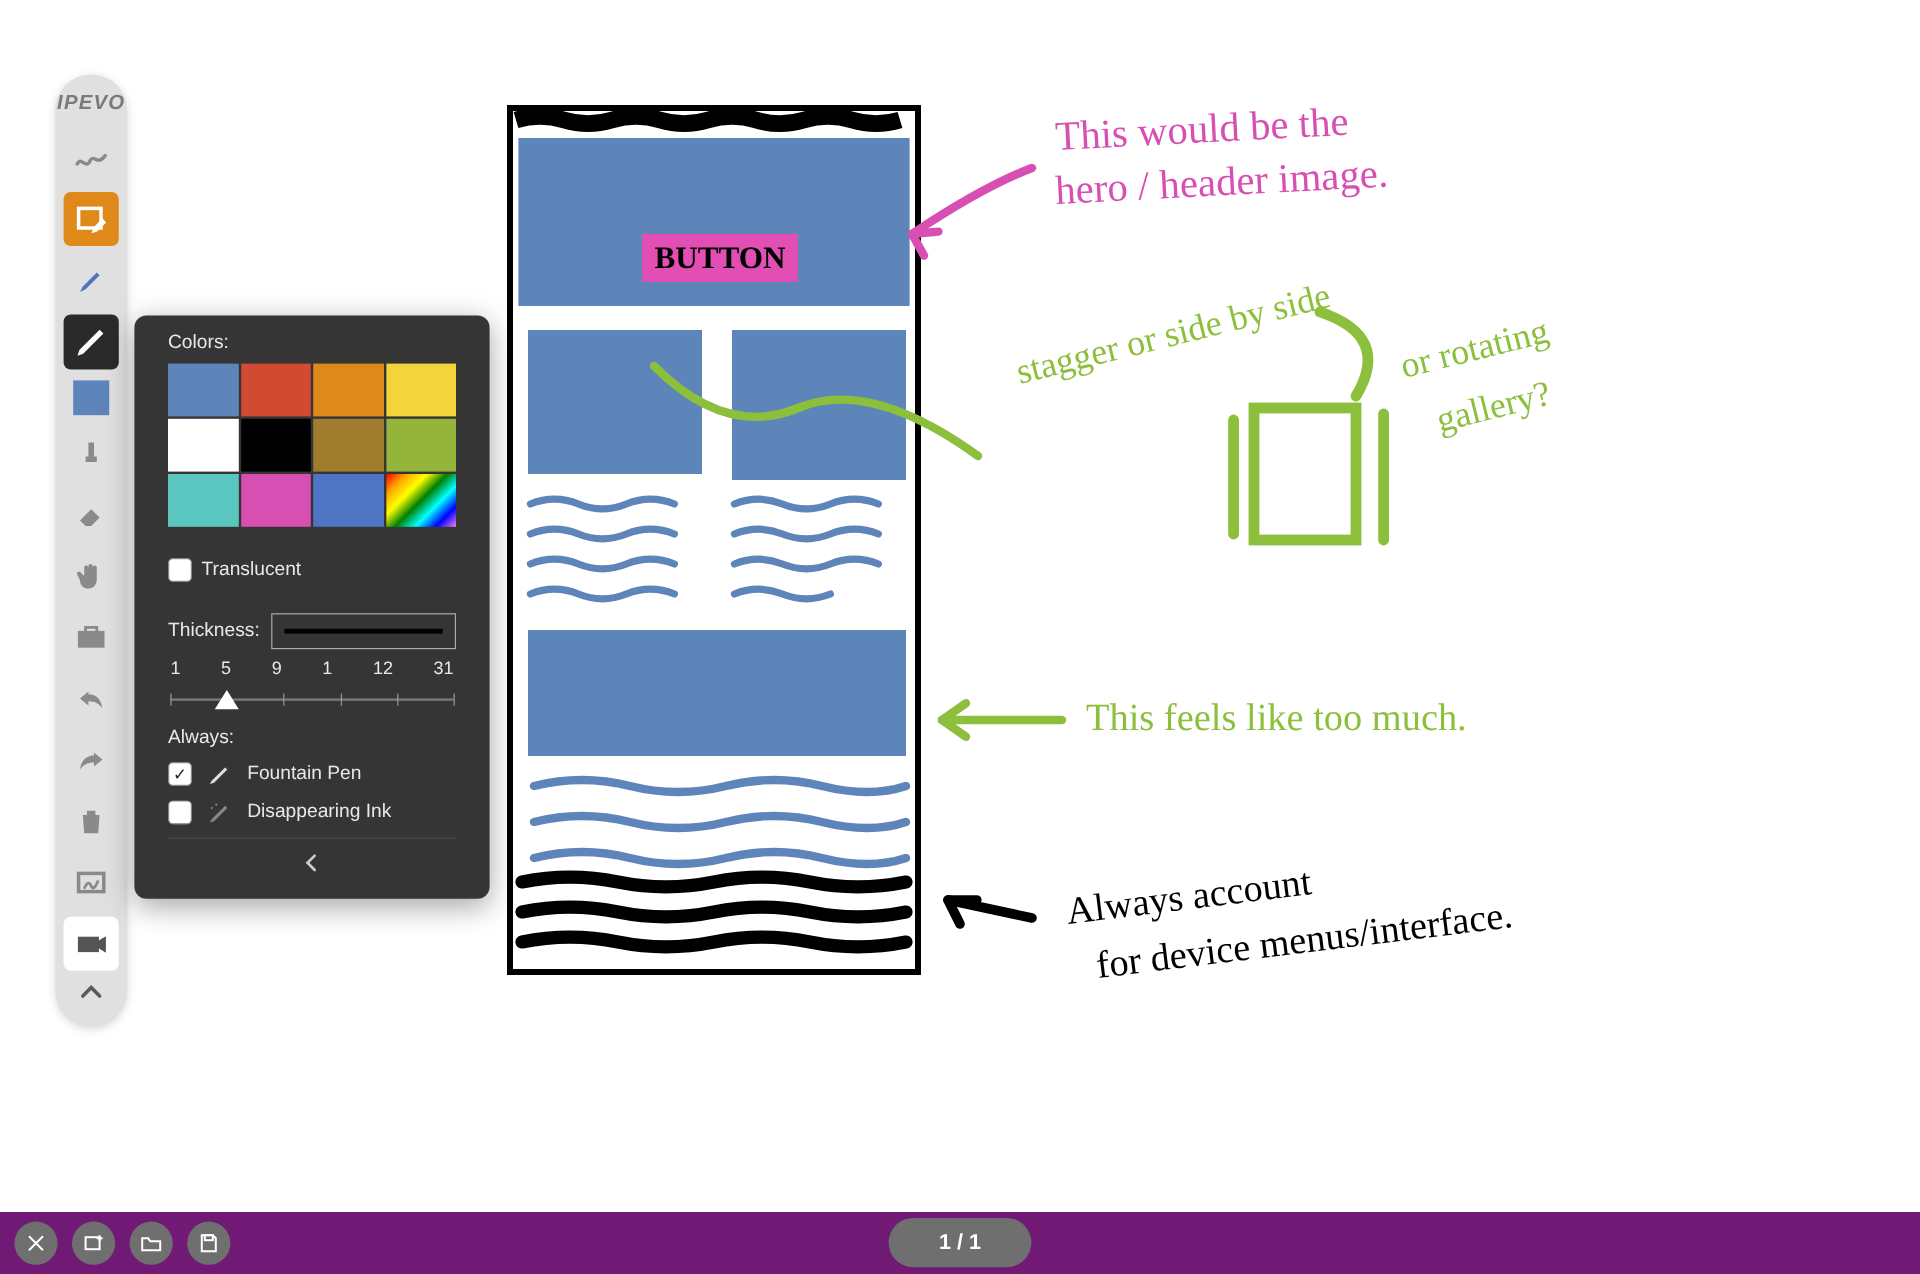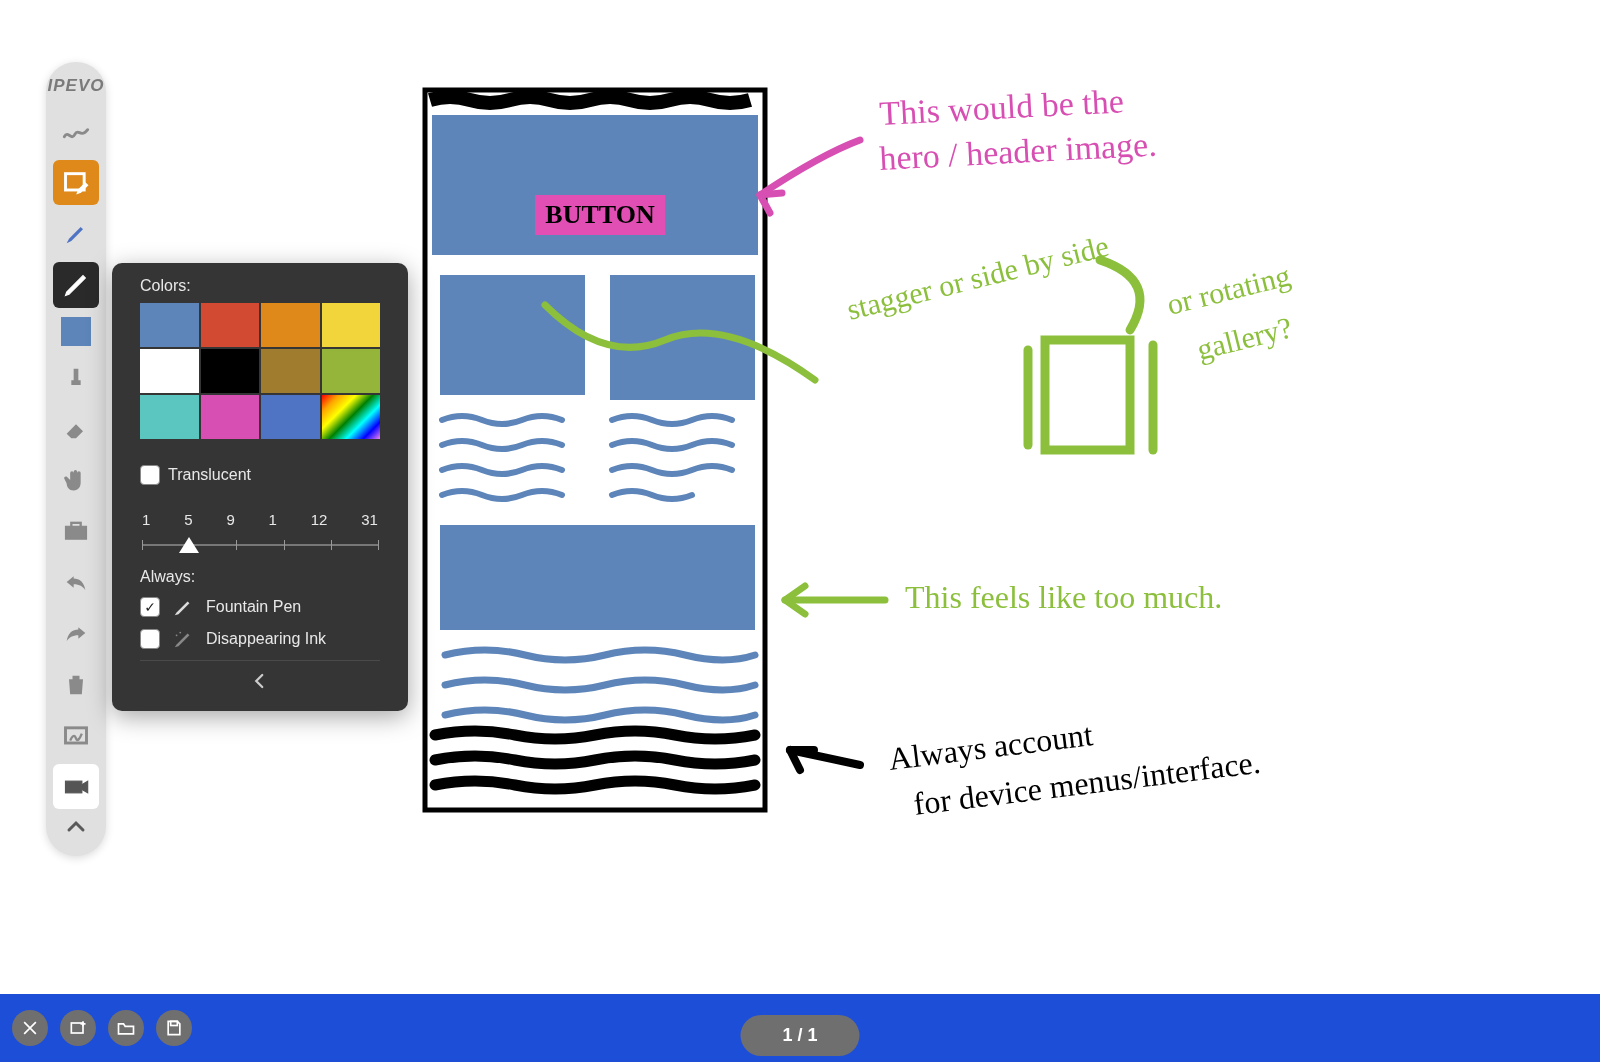--- a/index.html
+++ b/index.html
@@ -23,21 +23,21 @@
   .thickprev{flex:1;height:28px;border:1px solid #aaa;position:relative}
   .thickprev::after{content:"";position:absolute;left:10px;right:10px;top:50%;height:4px;background:#000;transform:translateY(-50%)}
   .ticks{display:flex;justify-content:space-between;font-size:15px;margin:4px 2px}
   .slider{position:relative;height:26px;margin:0 2px 10px}
   .slider .track{position:absolute;left:0;right:0;top:50%;height:2px;background:#777;transform:translateY(-50%)}
   .slider .tick{position:absolute;top:50%;width:1px;height:10px;background:#999;transform:translateY(-50%)}
   .slider .thumb{position:absolute;top:50%;width:0;height:0;transform:translate(-50%,-50%);border-left:10px solid transparent;border-right:10px solid transparent;border-bottom:16px solid #fff}
   .fxrow{display:flex;align-items:center;gap:12px;margin:10px 0}
   .panelback{display:flex;align-items:center;justify-content:center;height:40px;margin-top:6px;border-top:1px solid #4a4a4a;color:#ccc;font-size:26px}
   
-  .bottombar{position:absolute;left:0;right:0;bottom:0;height:68px;background:#1d4ed8;display:flex;align-items:center;padding:0 12px}
+  .bottombar{position:absolute;left:0;right:0;bottom:0;height:52px;background:#701a75;display:flex;align-items:center;padding:0 12px}
   .bbtn{width:36px;height:36px;border-radius:50%;background:#6f6f6f;color:#fff;margin-right:12px;display:flex;align-items:center;justify-content:center}
   .bbtn svg{width:20px;height:20px;fill:none;stroke:#fff;stroke-width:2}
   .pager{position:absolute;left:50%;transform:translateX(-50%);bottom:6px;background:#6f6f6f;color:#fff;font-weight:700;border-radius:22px;padding:10px 42px;font-size:18px}
   
   .canvas{position:absolute;left:360px;top:70px;right:40px;bottom:70px}
   .canvas svg{position:absolute;left:0;top:0}
 </style>
 </head>
 <body>
 
@@ -136,20 +136,24 @@
     <div class="pc" style="background:#d74fb2"></div>
     <div class="pc" style="background:#4f74c3"></div>
     <div class="pc" style="background:linear-gradient(135deg,red,orange,yellow,green,cyan,blue,violet)"></div>
   </div>
 
   <div class="chkrow">
     <span class="cbox"></span>
     <span>Translucent</span>
   </div>
 
+  <div class="thickrow">
+    <span>Thickness:</span>
+    <span class="thickprev"></span>
+  </div>
   <div class="ticks">
     <span>1</span>
     <span>5</span>
     <span>9</span>
     <span>1</span>
     <span>12</span>
     <span>31</span>
   </div>
   <div class="slider">
     <div class="track"></div>

